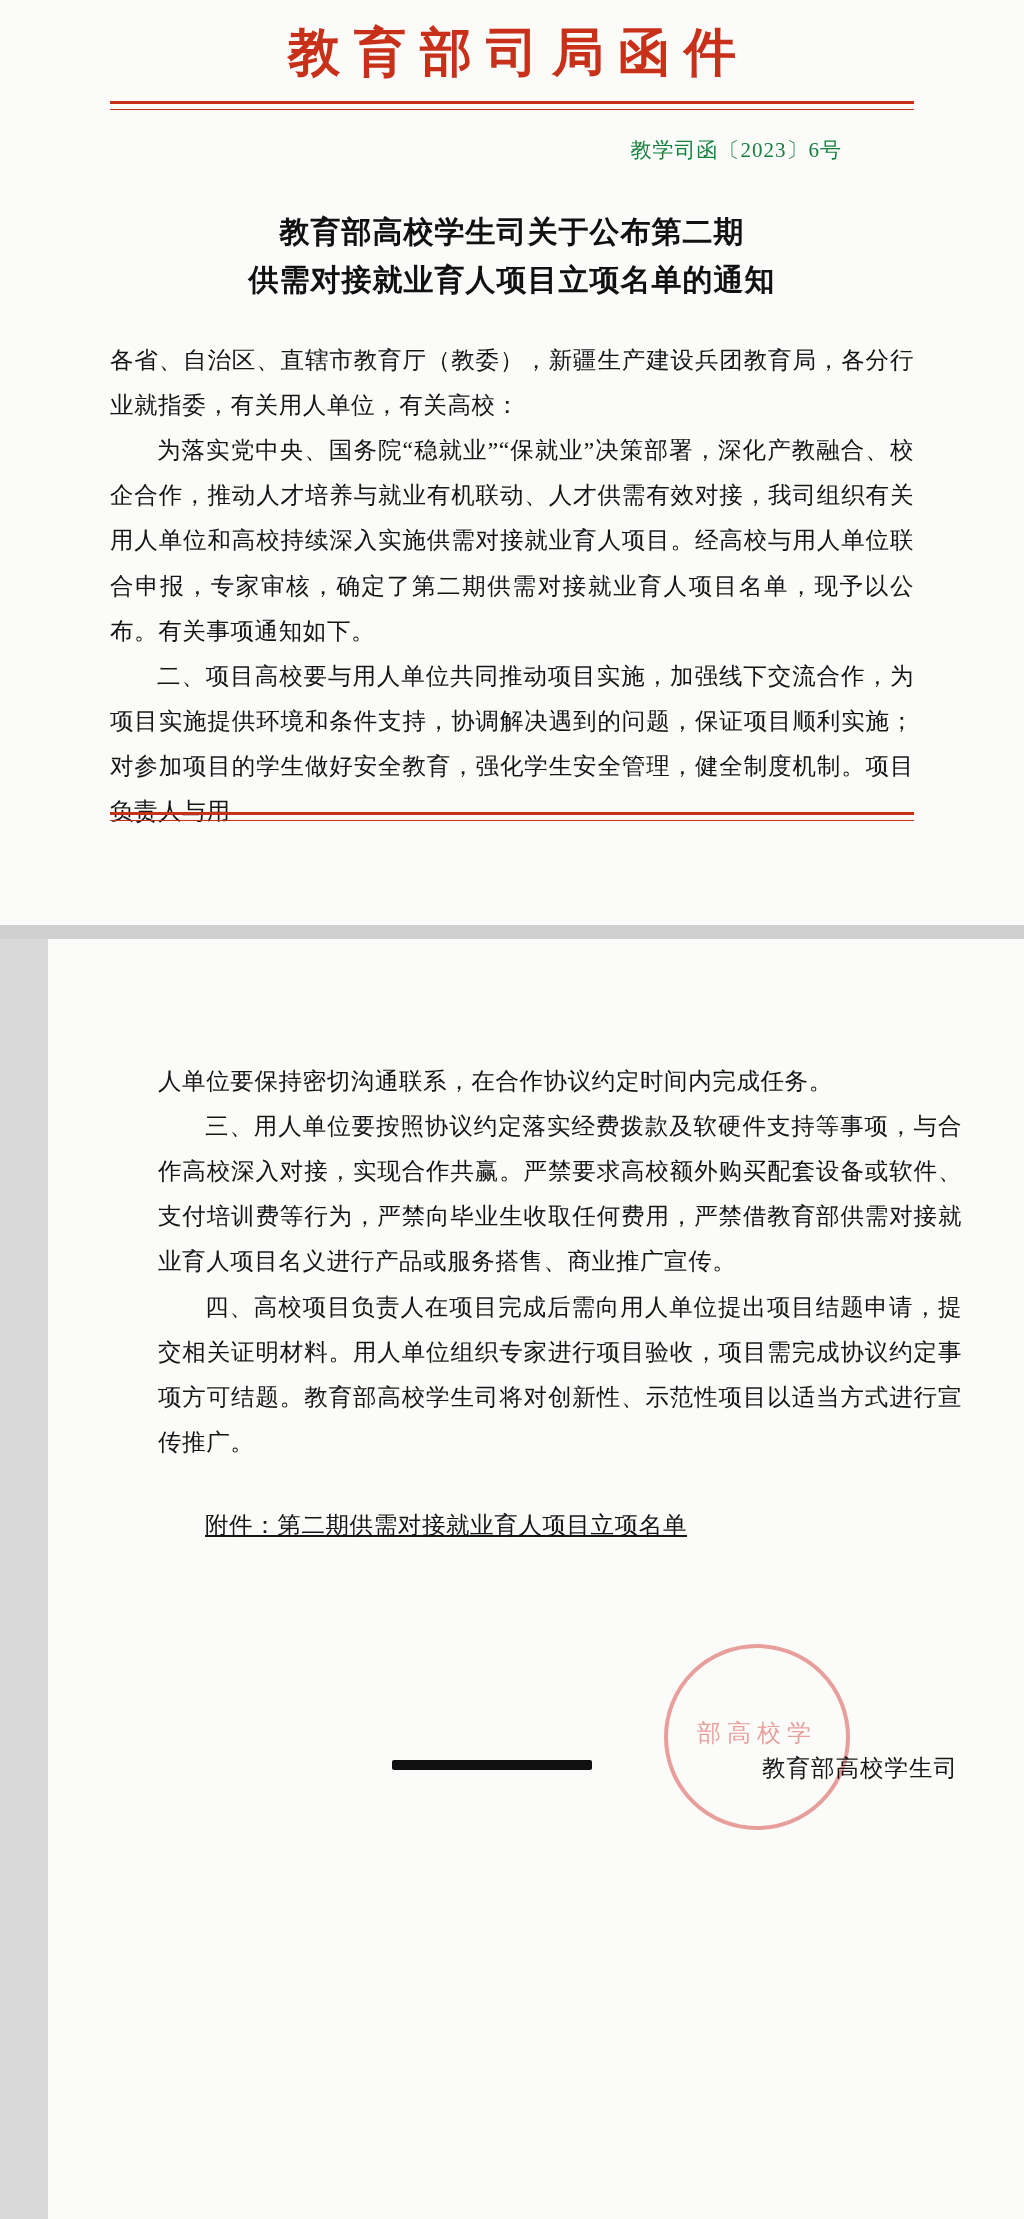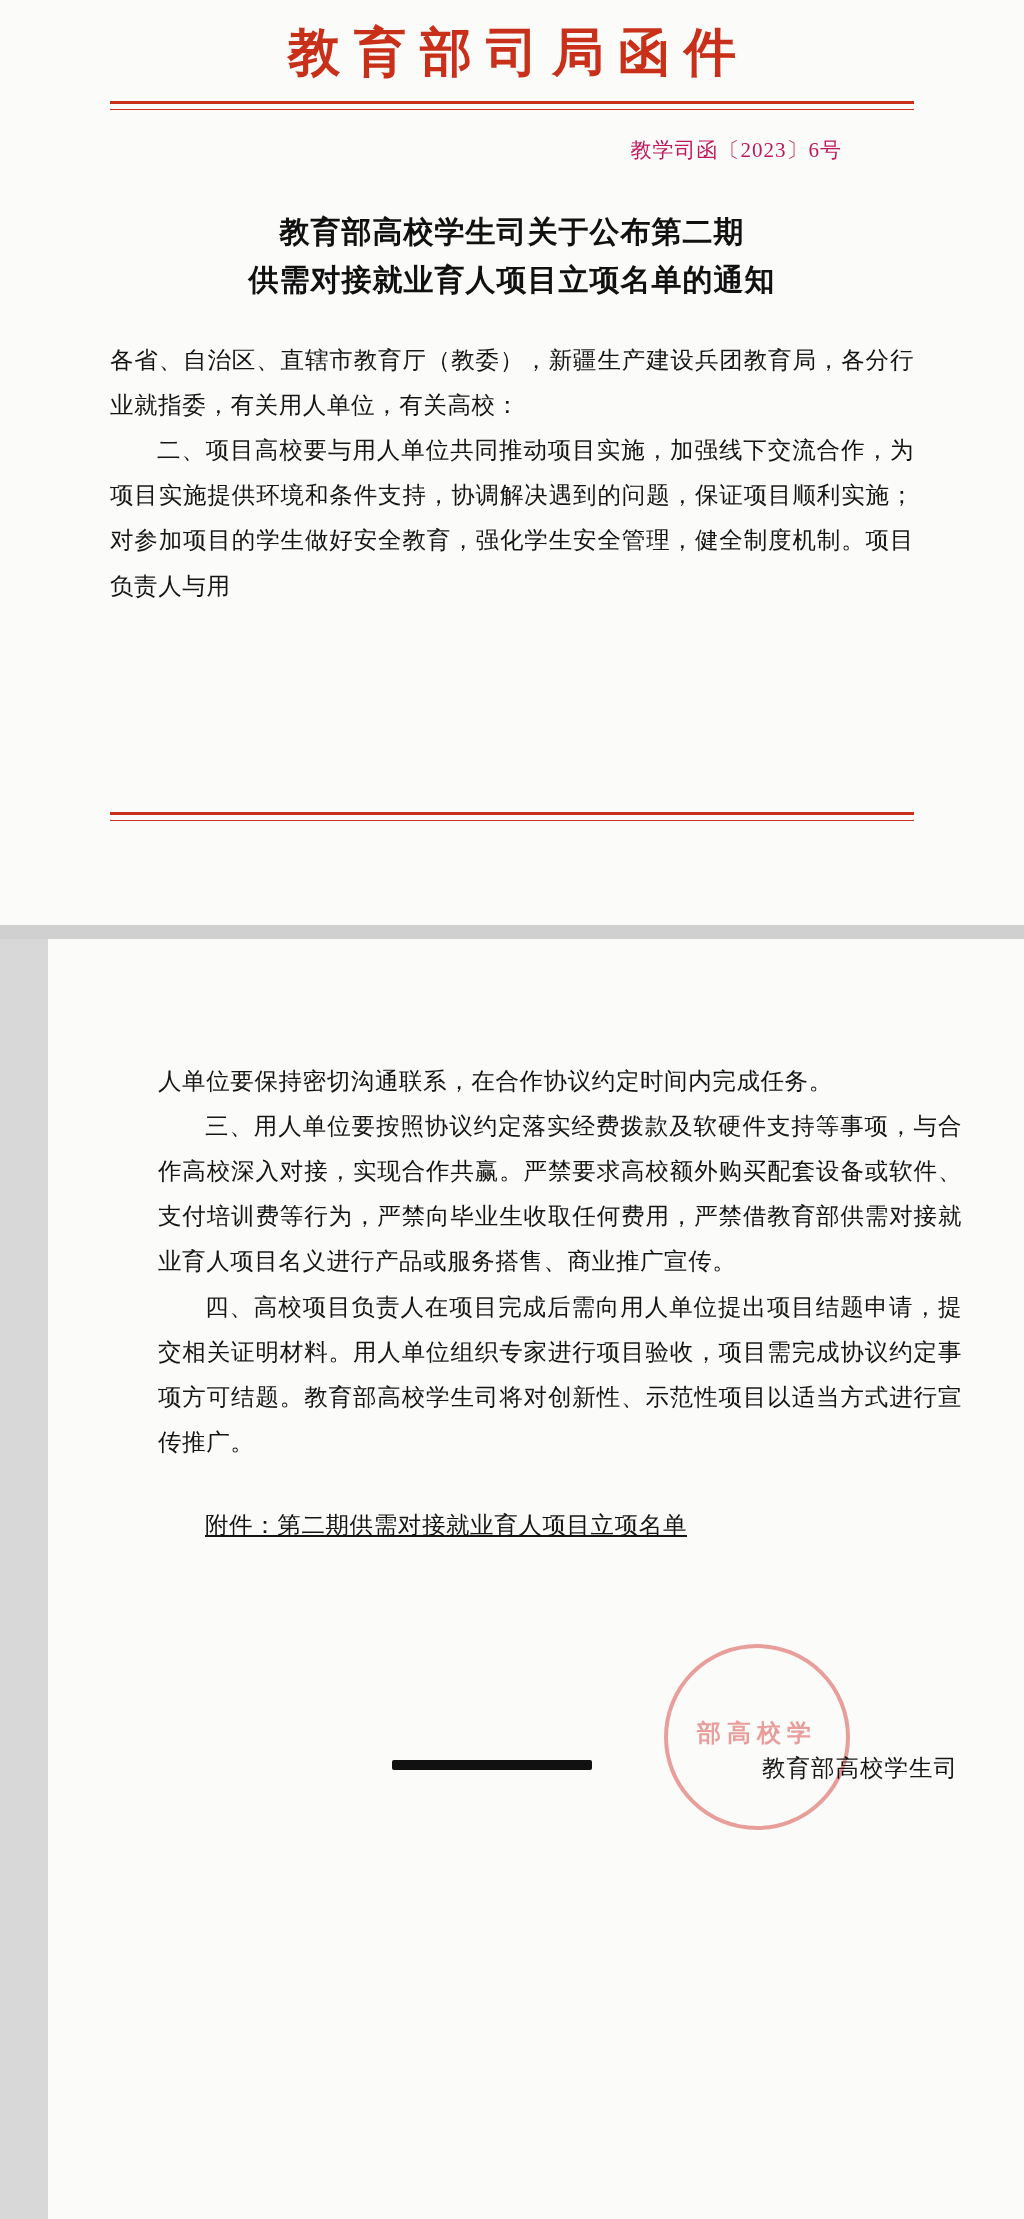--- a/index.html
+++ b/index.html
@@ -52,21 +52,21 @@
     border: 0;
     border-top: 3px solid #c8301a;
     height: 5px;
     border-bottom: 1px solid #c8301a;
   }
 
   
   .doc-number {
     text-align: right;
     font-size: 21px;
-    color: #be185d;
+    color: #15803d;
     margin-top: 26px;
     padding-right: 72px;
     letter-spacing: 1px;
   }
 
   
   .doc-title {
     text-align: center;
     font-size: 30px;
     font-weight: bold;
@@ -131,21 +131,21 @@
     height: 178px;
     border: 4px solid #d9534f;
     border-radius: 50%;
     opacity: 0.55;
     color: #d9534f;
   }
   .seal-text {
     position: absolute;
     left: 0; top: 0; right: 0; bottom: 0;
     font-size: 24px;
-    font-weight: bold;
+    font-weight: normal;
     letter-spacing: 6px;
     text-align: center;
     line-height: 170px;
     color: #d9534f;
   }
   .signature {
     position: absolute;
     right: 4px;
     top: 108px;
     font-size: 23.5px;
@@ -174,20 +174,21 @@
 
   <div class="doc-number">教学司函〔2023〕6号</div>
 
   <div class="doc-title">
     <div>教育部高校学生司关于公布第二期</div>
     <div>供需对接就业育人项目立项名单的通知</div>
   </div>
 
   <div class="body-text">
     <p>各省、自治区、直辖市教育厅（教委），新疆生产建设兵团教育局，各分行业就指委，有关用人单位，有关高校：</p>
+    <p class="indent2">为落实党中央、国务院“稳就业”“保就业”决策部署，深化产教融合、校企合作，推动人才培养与就业有机联动、人才供需有效对接，我司组织有关用人单位和高校持续深入实施供需对接就业育人项目。经高校与用人单位联合申报，专家审核，确定了第二期供需对接就业育人项目名单，现予以公布。有关事项通知如下。</p>
     <p class="indent2">二、项目高校要与用人单位共同推动项目实施，加强线下交流合作，为项目实施提供环境和条件支持，协调解决遇到的问题，保证项目顺利实施；对参加项目的学生做好安全教育，强化学生安全管理，健全制度机制。项目负责人与用</p>
   </div>
 
   <div class="footer-rule"></div>
 </div>
 
 <div class="gap"></div>
 
 <div class="page page-2">
 

